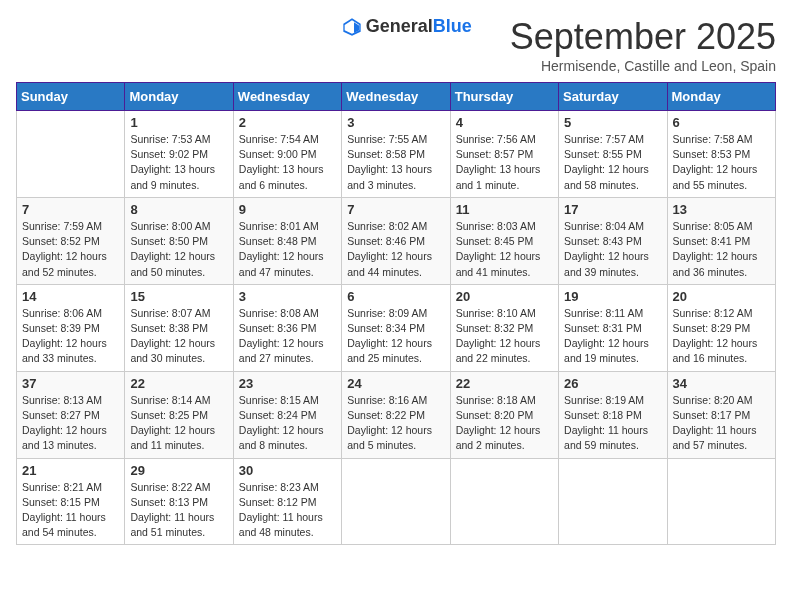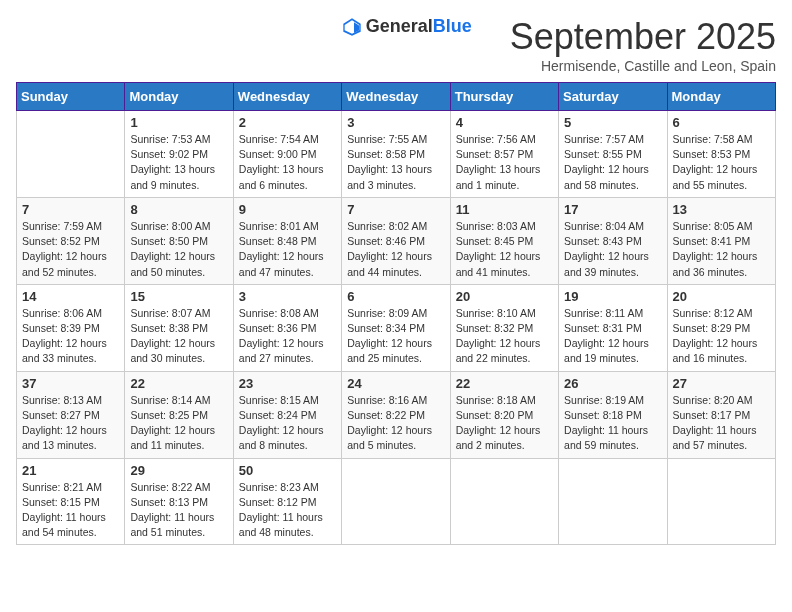--- a/index.html
+++ b/index.html
@@ -227,35 +227,35 @@
         </td>
         <td>
           <span class="day-number">22</span>
           <div class="day-info">Sunrise: 8:18 AM<br>Sunset: 8:20 PM<br>Daylight: 12 hours<br>and 2 minutes.</div>
         </td>
         <td>
           <span class="day-number">26</span>
           <div class="day-info">Sunrise: 8:19 AM<br>Sunset: 8:18 PM<br>Daylight: 11 hours<br>and 59 minutes.</div>
         </td>
         <td>
-          <span class="day-number">27</span>
+          <span class="day-number">34</span>
           <div class="day-info">Sunrise: 8:20 AM<br>Sunset: 8:17 PM<br>Daylight: 11 hours<br>and 57 minutes.</div>
         </td>
       </tr>
       <tr>
         <td>
           <span class="day-number">21</span>
           <div class="day-info">Sunrise: 8:21 AM<br>Sunset: 8:15 PM<br>Daylight: 11 hours<br>and 54 minutes.</div>
         </td>
         <td>
           <span class="day-number">29</span>
           <div class="day-info">Sunrise: 8:22 AM<br>Sunset: 8:13 PM<br>Daylight: 11 hours<br>and 51 minutes.</div>
         </td>
         <td>
-          <span class="day-number">50</span>
+          <span class="day-number">30</span>
           <div class="day-info">Sunrise: 8:23 AM<br>Sunset: 8:12 PM<br>Daylight: 11 hours<br>and 48 minutes.</div>
         </td>
         <td class="empty"></td>
         <td class="empty"></td>
         <td class="empty"></td>
         <td class="empty"></td>
       </tr>
     </tbody>
 </table>
 

